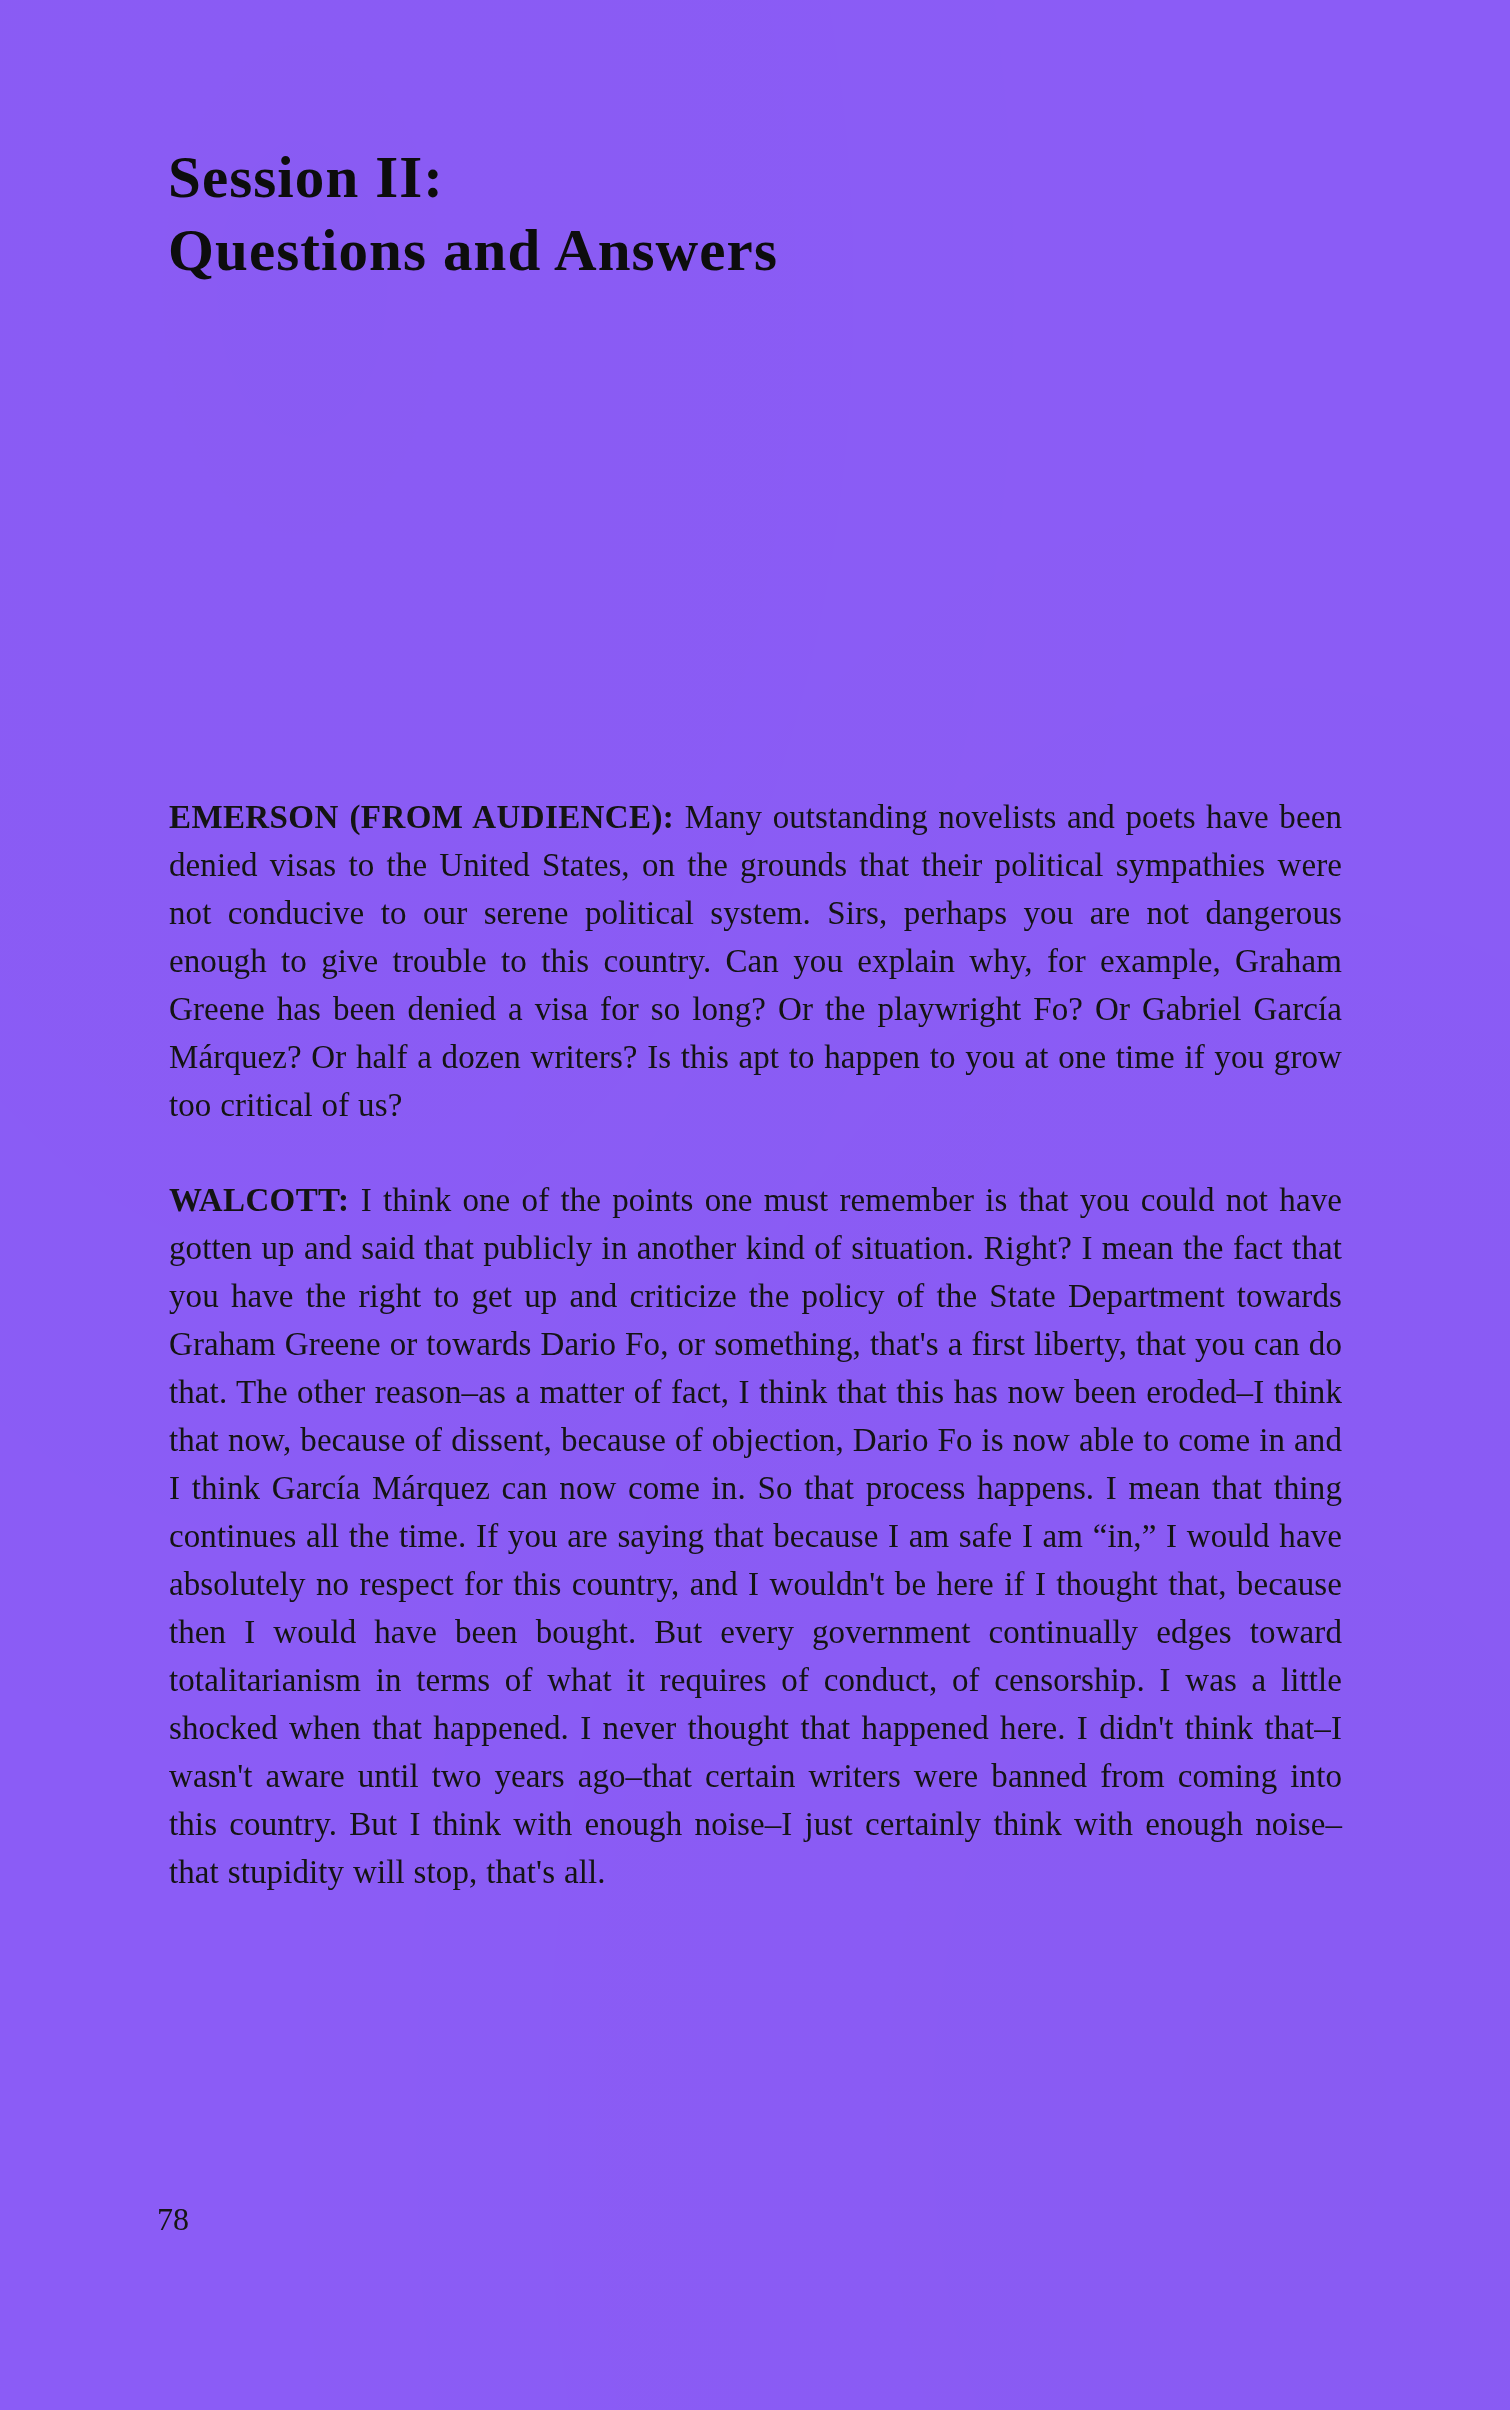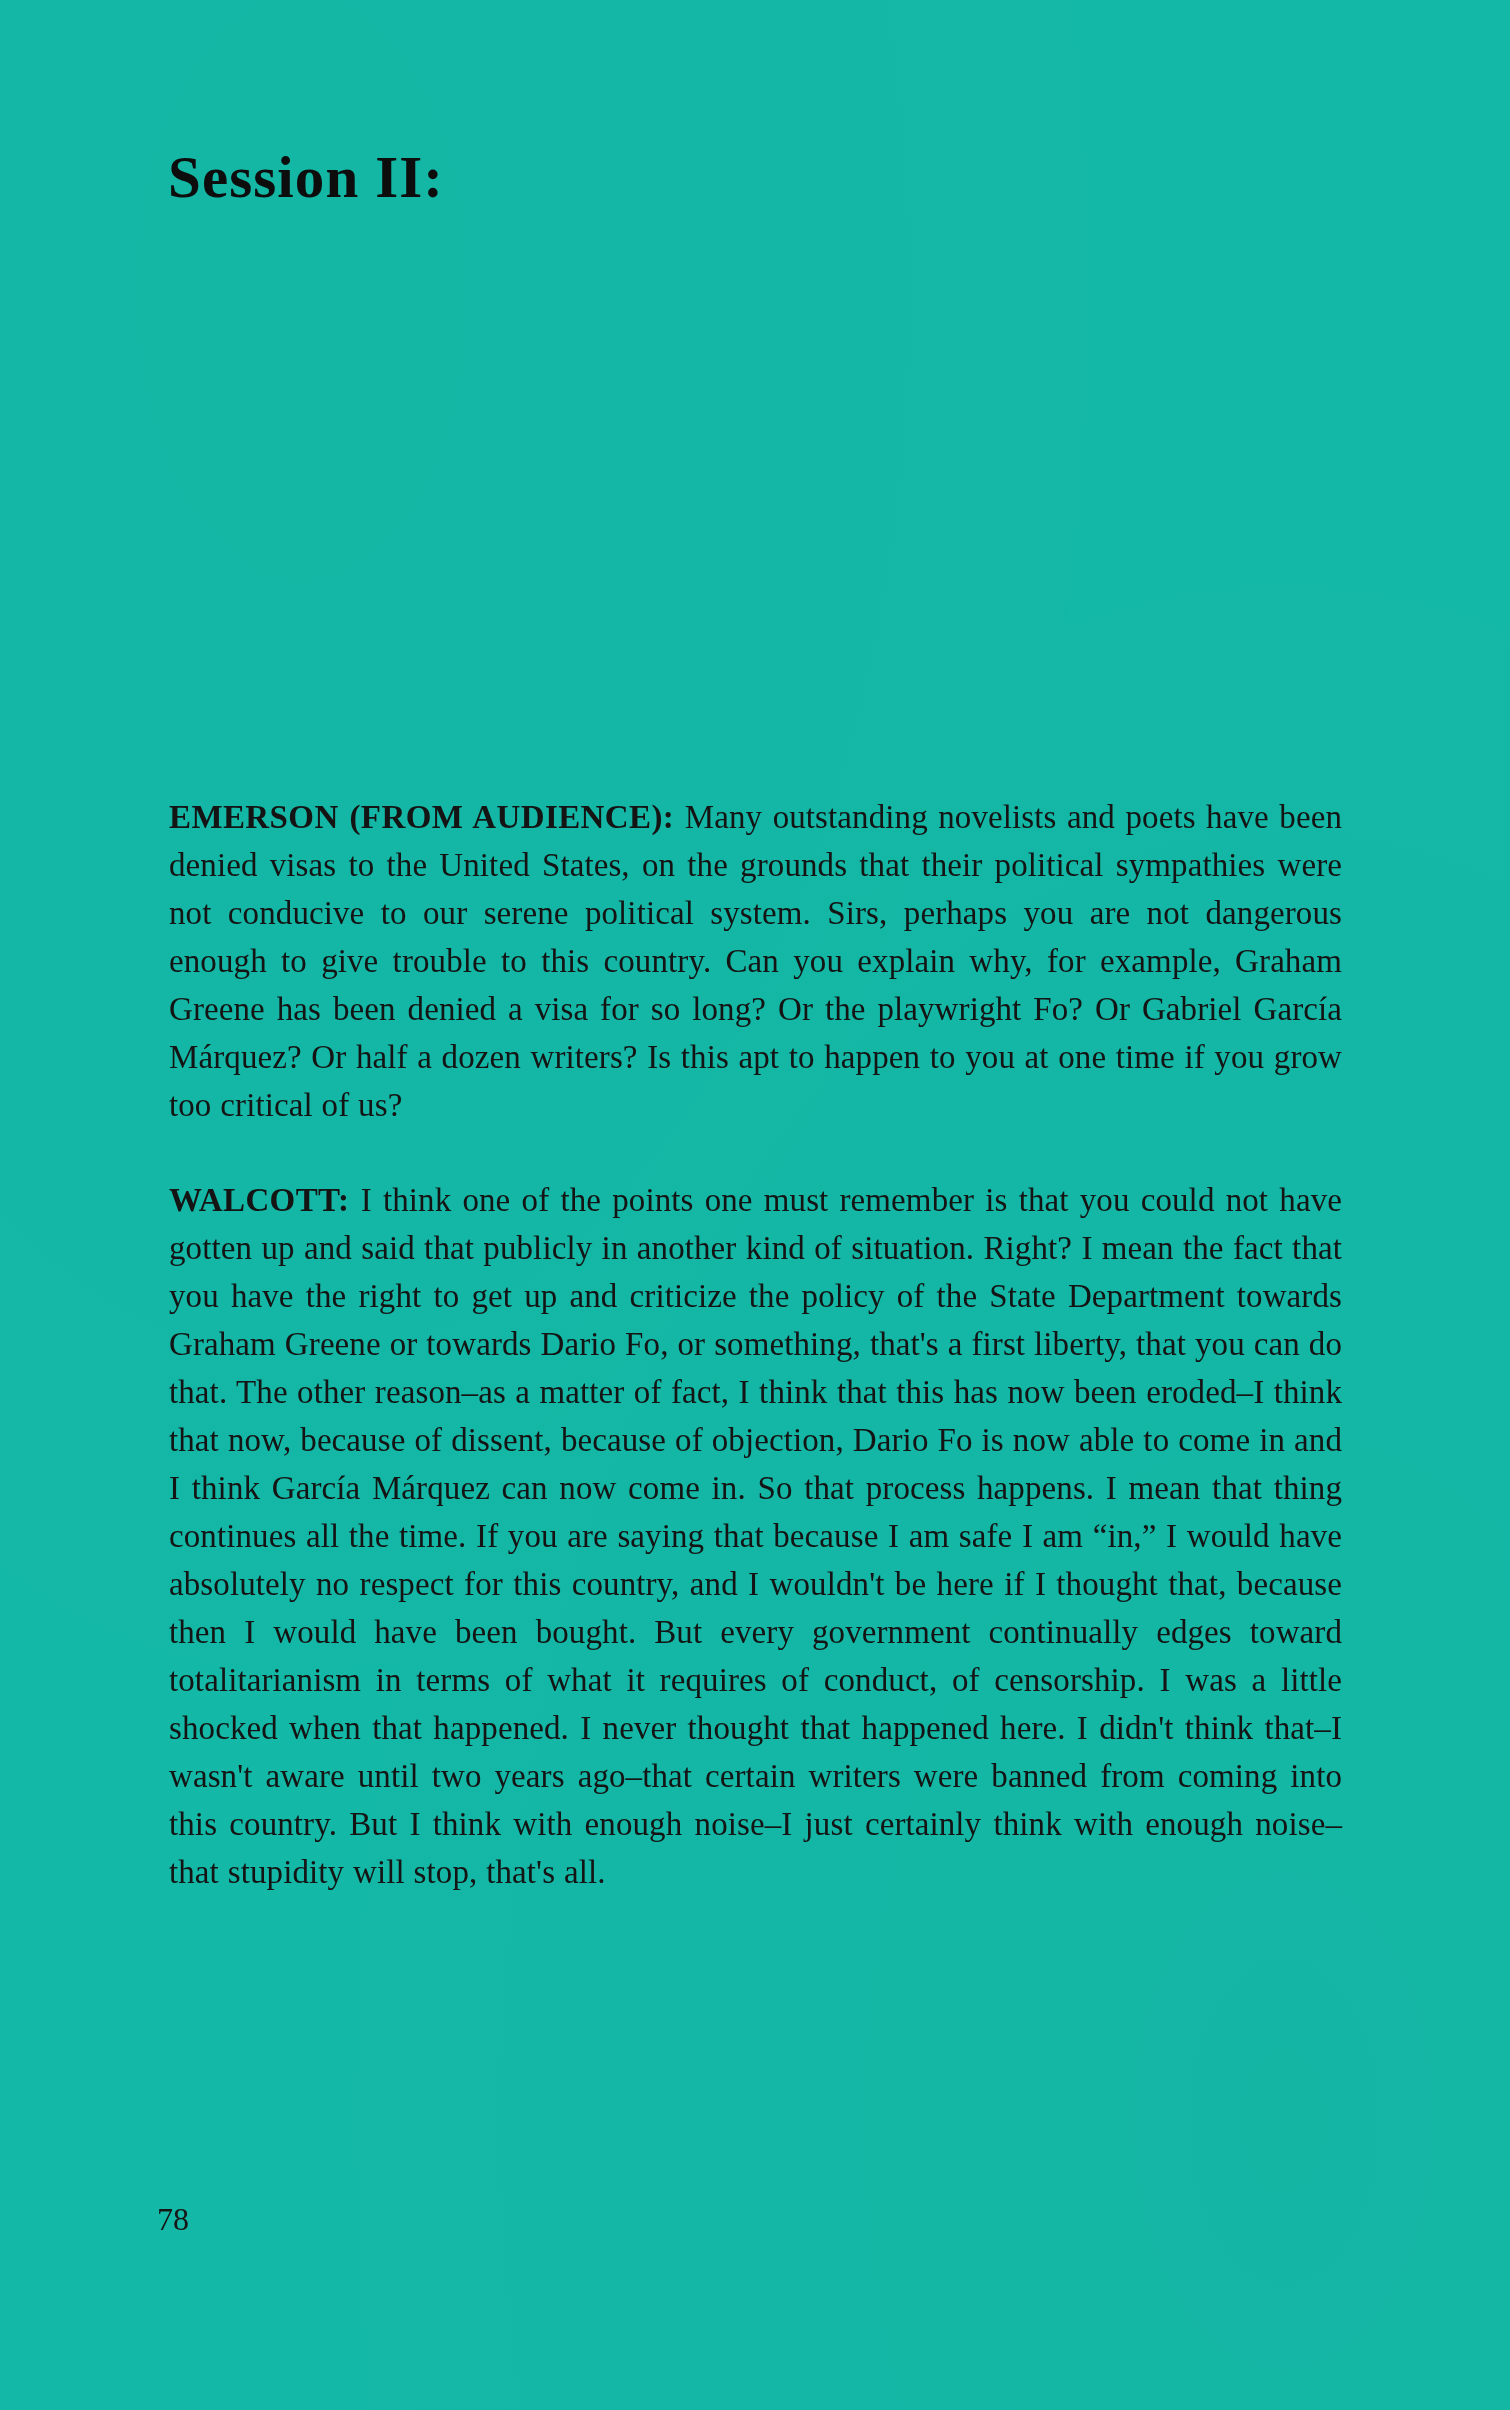--- a/index.html
+++ b/index.html
@@ -5,21 +5,21 @@
 <style>
   html, body {
     margin: 0;
     padding: 0;
     background: #ffffff;
   }
   .page {
     position: relative;
     width: 1510px;
     height: 2411px;
-    background: #14b8a6;
+    background: #8b5cf6;
     overflow: hidden;
     font-family: "Liberation Serif", "DejaVu Serif", serif;
     color: #121212;
     box-sizing: border-box;
   }
   
   .page::before {
     content: "";
     position: absolute;
     inset: 0;
@@ -92,20 +92,21 @@
   }
 </style>
 </head>
 <body>
 
 <div class="page">
   <div class="content">
 
     <div class="title-block">
       <div class="title-line">Session II:</div>
+      <div class="title-line">Questions and Answers</div>
     </div>
 
     <div class="body-block">
 
       <p class="para"><span class="speaker">EMERSON (FROM AUDIENCE):</span><span> Many outstanding novelists and poets have been denied visas to the United States, on the grounds that their political sympathies were not conducive to our serene political system. Sirs, perhaps you are not dangerous enough to give trouble to this country. Can you explain why, for example, Graham Greene has been denied a visa for so long? Or the playwright Fo? Or Gabriel García Márquez? Or half a dozen writers? Is this apt to happen to you at one time if you grow too critical of us?</span></p>
 
       <p class="para"><span class="speaker">WALCOTT:</span><span> I think one of the points one must remember is that you could not have gotten up and said that publicly in another kind of situation. Right? I mean the fact that you have the right to get up and criticize the policy of the State Department towards Graham Greene or towards Dario Fo, or something, that's a first liberty, that you can do that. The other reason–as a matter of fact, I think that this has now been eroded–I think that now, because of dissent, because of objection, Dario Fo is now able to come in and I think García Márquez can now come in. So that process happens. I mean that thing continues all the time. If you are saying that because I am safe I am “in,” I would have absolutely no respect for this country, and I wouldn't be here if I thought that, because then I would have been bought. But every government continually edges toward totalitarianism in terms of what it requires of conduct, of censorship. I was a little shocked when that happened. I never thought that happened here. I didn't think that–I wasn't aware until two years ago–that certain writers were banned from coming into this country. But I think with enough noise–I just certainly think with enough noise–that stupidity will stop, that's all.</span></p>
 
     </div>
 

